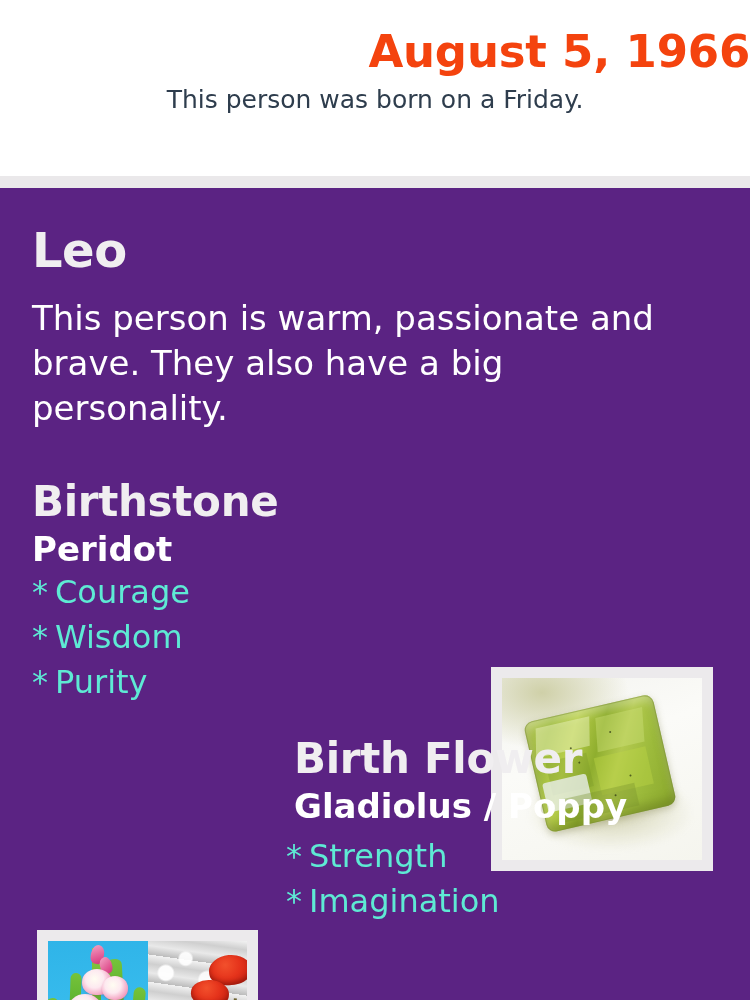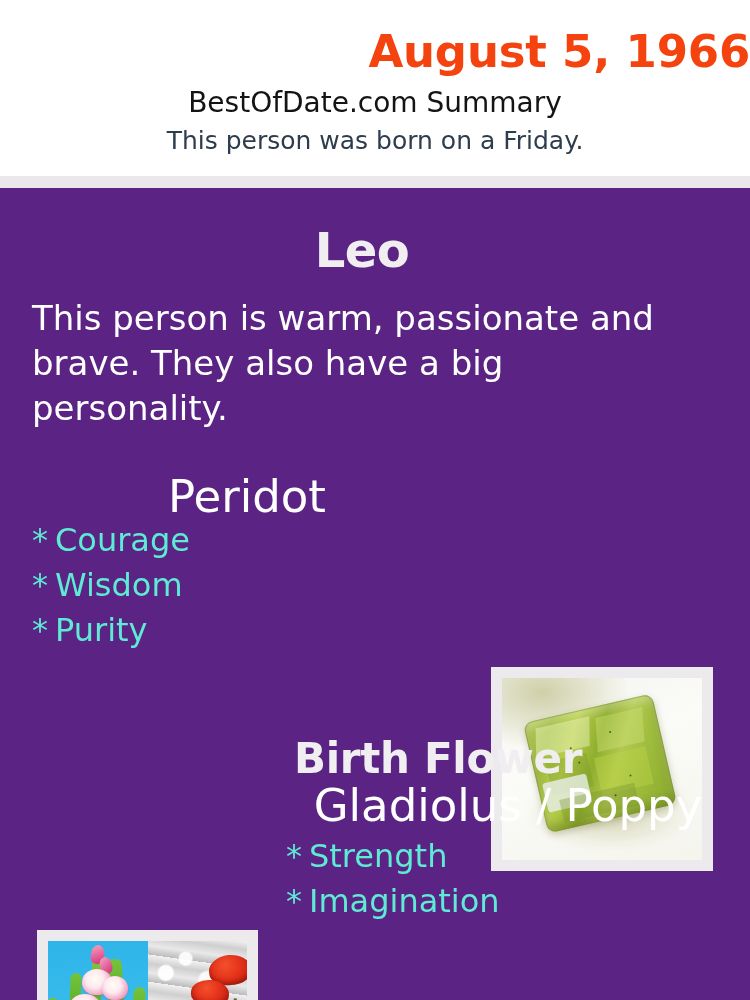--- a/index.html
+++ b/index.html
@@ -72,21 +72,20 @@
     top: 33px;
     width: 660px;
   }
 
   .zodiac-name {
     color: #f0eef0;
     font-size: 48px;
     font-weight: bold;
     line-height: 58px;
     letter-spacing: -0.5px;
-    text-align: center;
   }
 
   .zodiac-desc {
     color: #ffffff;
     font-size: 34px;
     font-weight: normal;
     line-height: 45px;
     margin-top: 17px;
     max-width: 645px;
   }
@@ -95,24 +94,23 @@
   .section-title {
     color: #f0eef0;
     font-size: 42px;
     font-weight: bold;
     line-height: 52px;
     letter-spacing: -0.3px;
   }
 
   .section-subtitle {
     color: #ffffff;
-    font-size: 45px;
-    font-weight: normal;
+    font-size: 34px;
+    font-weight: bold;
     line-height: 42px;
-    text-align: center;
   }
 
   .trait {
     color: #5eead4;
     font-size: 32px;
     font-weight: normal;
     line-height: 45px;
     white-space: nowrap;
   }
 
@@ -324,33 +322,33 @@
     border-radius: 50% 50% 44% 44%;
     background: radial-gradient(circle at 40% 32%, #f2502c 0%, #e5331b 45%, #bf1d10 100%);
     box-shadow: inset 0 -3px 5px rgba(110,12,6,0.55);
   }
 </style>
 </head>
 <body>
 
 <div class="header">
   <div class="header-date">August 5, 1966</div>
-  <div class="header-site">BestOfDate.com Summary</div>
   <div class="header-weekday">This person was born on a Friday.</div>
 </div>
 <div class="header-rule"></div>
 
 <div class="panel">
 
   <div class="zodiac">
     <div class="zodiac-name">Leo</div>
     <div class="zodiac-desc">This person is warm, passionate and brave. They also have a big personality.</div>
   </div>
 
   <div class="stone-text">
+    <div class="section-title">Birthstone</div>
     <div class="section-subtitle">Peridot</div>
     <div class="trait">
       <span class="trait-star">*</span><span>Courage</span>
     </div>
     <div class="trait">
       <span class="trait-star">*</span><span>Wisdom</span>
     </div>
     <div class="trait">
       <span class="trait-star">*</span><span>Purity</span>
     </div>

